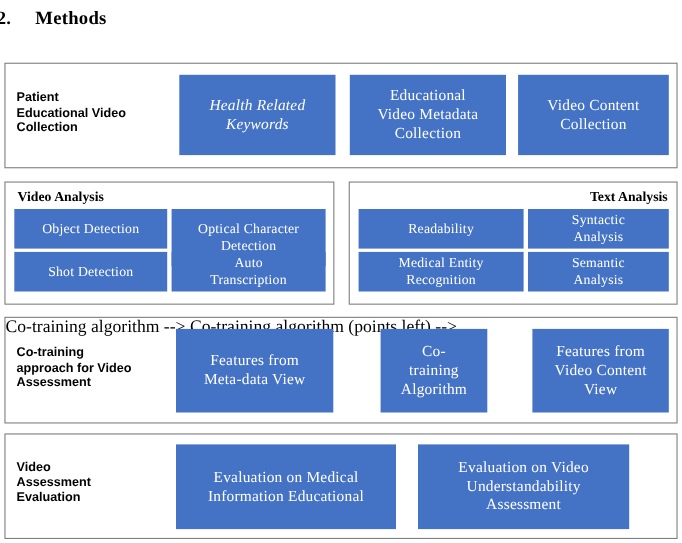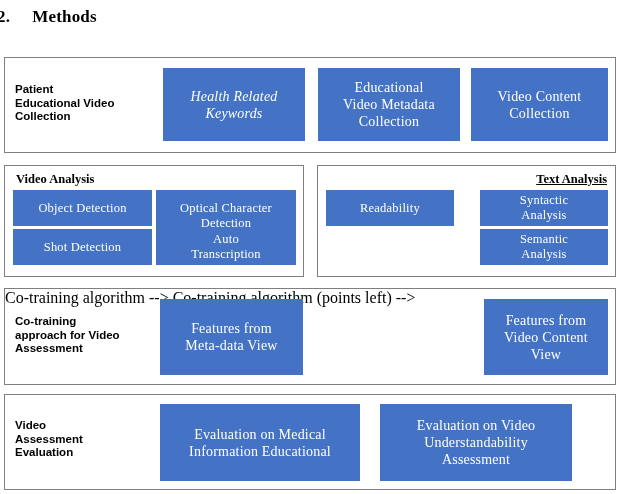--- a/index.html
+++ b/index.html
@@ -79,21 +79,20 @@
   .panel-title {
     position: absolute;
     font-weight: bold;
     font-size: 12.5px;
     line-height: 14px;
     color: #000000;
     white-space: nowrap;
   }
   .panel-title.right {
     text-align: right;
-    text-decoration: underline;
   }
 </style>
 </head>
 <body>
 
 <div id="section-heading">
   <span class="num">2.</span><span>Methods</span>
 </div>
 
 <div class="panel" style="left:4px; top:57px; width:612px; height:96px;">
@@ -125,42 +124,47 @@
   <div class="blue-box sm" style="left:8px; top:63px; width:139px; height:36px;">Shot Detection</div>
 
   <div class="blue-box sm" style="left:151px; top:63px; width:140px; height:36px;">Auto
 Transcription</div>
 </div>
 
 <div class="panel" style="left:317px; top:165px; width:299px; height:112px;">
 
   <div class="panel-title right" style="right:8px; top:6px;">Text Analysis</div>
 
-  <div class="blue-box sm" style="left:8px; top:24px; width:128px; height:36px;">Readability</div>
+  <div class="blue-box sm" style="left:8px; top:24px; width:150px; height:36px;">Readability</div>
 
   <div class="blue-box sm" style="left:162px; top:24px; width:128px; height:36px;">Syntactic
 Analysis</div>
 
+  <div class="blue-box sm" style="left:8px; top:63px; width:150px; height:36px;">Medical Entity
+Recognition</div>
 
   <div class="blue-box sm" style="left:162px; top:63px; width:128px; height:36px;">Semantic
 Analysis</div>
 </div>
 
 <div class="panel" style="left:4px; top:288px; width:612px; height:97px;">
 
   <div class="stage-label" style="left:10px; top:26px; width:150px;">Co-training
 approach for Video
 Assessment</div>
 
   <div class="blue-box" style="left:155px; top:10px; width:143px; height:76px;">Features from
 Meta-data View</div>
 
     Co-training algorithm --&gt;
   
 
+  <div class="blue-box" style="left:341px; top:10px; width:97px; height:76px;">Co-
+training
+Algorithm</div>
 
    Co-training algorithm (points left) --&gt;
   
 
   <div class="blue-box" style="left:479px; top:10px; width:124px; height:76px;">Features from
 Video Content
 View</div>
 </div>
 
 <div class="panel" style="left:4px; top:394px; width:612px; height:96px;">

